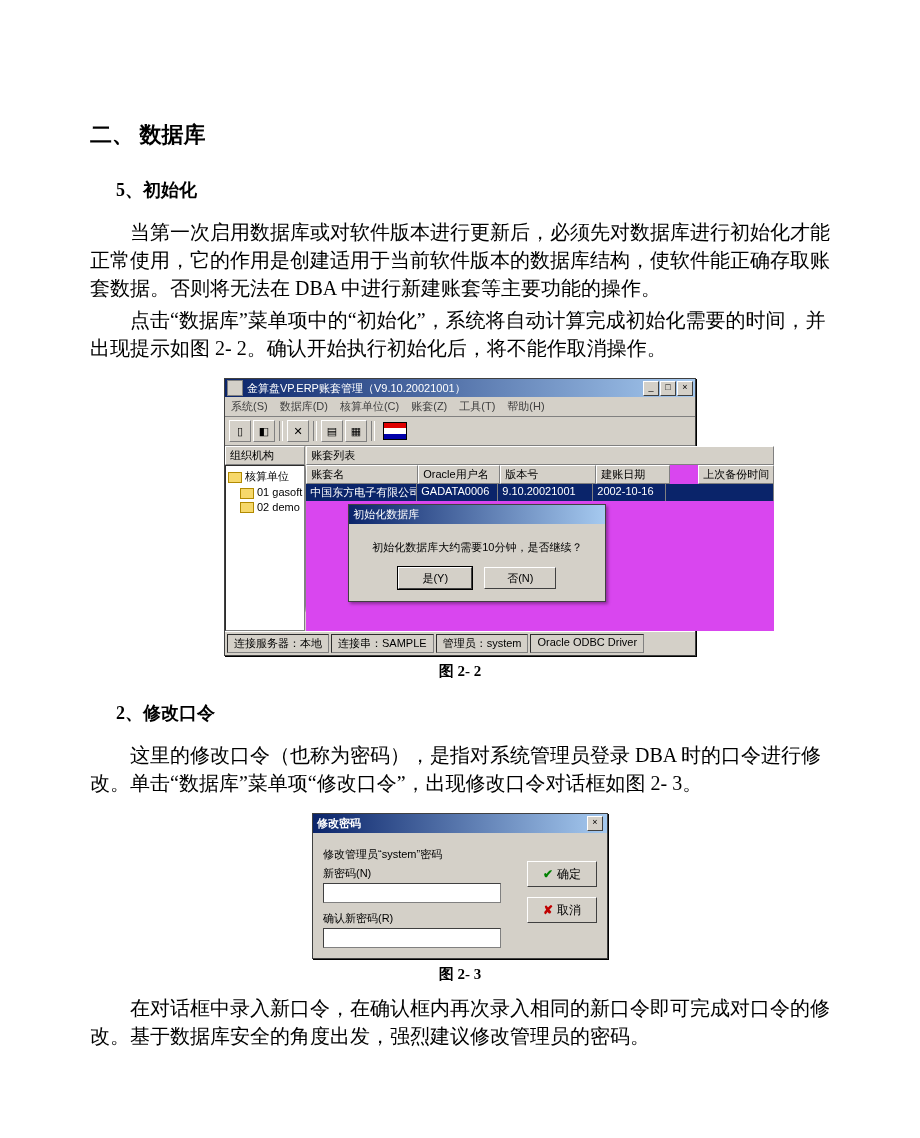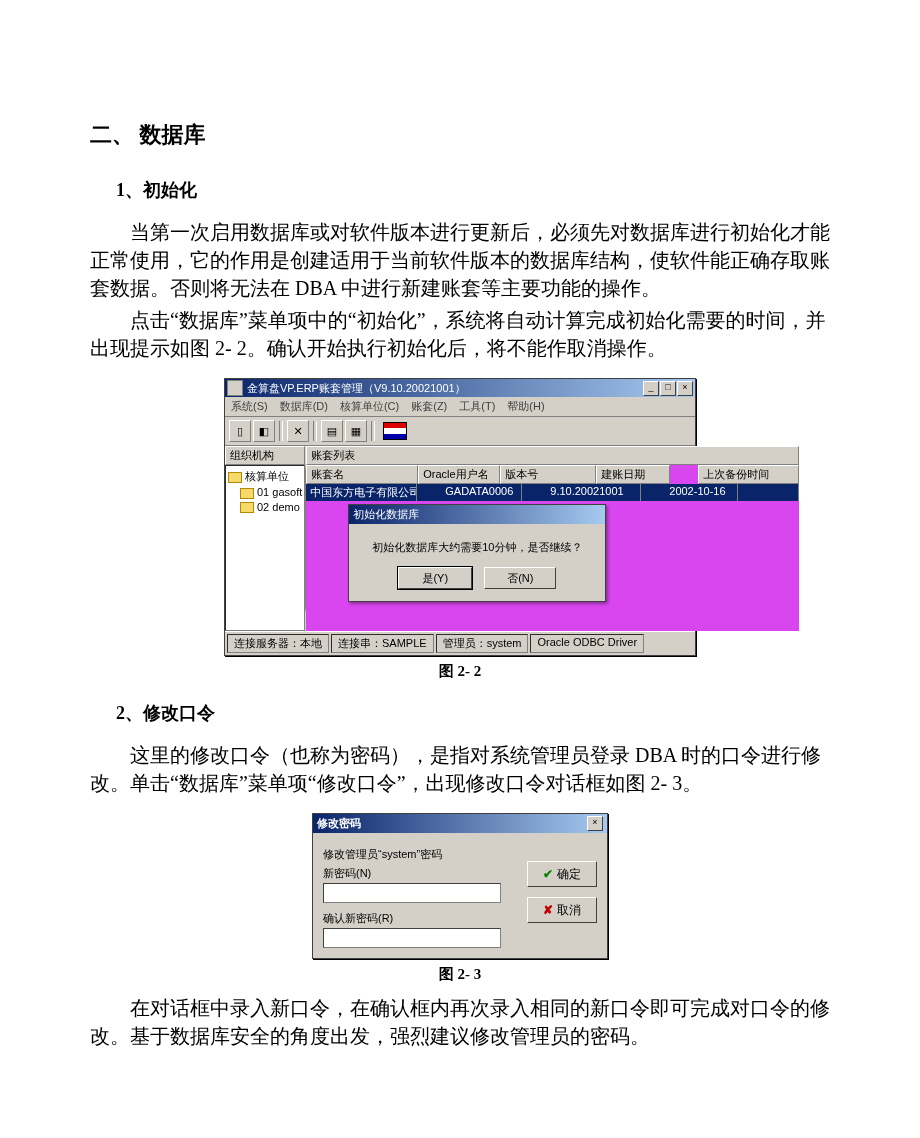--- a/index.html
+++ b/index.html
@@ -162,21 +162,20 @@
     border-bottom-color: #808080;
     padding: 1px 4px;
     overflow: hidden;
     white-space: nowrap;
   }
   .gridrow {
     display: flex;
     font-size: 11px;
     background: #0a246a;
     color: #fff;
-    gap: 24px;
   }
   .gridrow > div {
     padding: 1px 4px;
     overflow: hidden;
     white-space: nowrap;
     border-right: 1px solid #808080;
   }
   .col1 { width: 102px; }
   .col2 { width: 72px; }
   .col3 { width: 86px; }
@@ -278,21 +277,21 @@
   .ok-icon { color: #008000; font-weight: bold; }
   .cancel-icon { color: #c00000; font-weight: bold; }
 </style>
 </head>
 <body>
 
 <div class="page">
 
   <div class="h1">二、 数据库</div>
 
-  <div class="h2">1、初始化</div>
+  <div class="h2">5、初始化</div>
   <p class="para">当第一次启用数据库或对软件版本进行更新后，必须先对数据库进行初始化才能正常使用，它的作用是创建适用于当前软件版本的数据库结构，使软件能正确存取账套数据。否则将无法在 DBA 中进行新建账套等主要功能的操作。</p>
   <p class="para">点击“数据库”菜单项中的“初始化”，系统将自动计算完成初始化需要的时间，并出现提示如图 2- 2。确认开始执行初始化后，将不能作取消操作。</p>
 
   <div class="fig-wrap">
     <div class="app-win">
 
       <div class="titlebar">
         <span class="icon"></span>
         <span class="titlebar-text">金算盘VP.ERP账套管理（V9.10.20021001）</span>
         <div class="winbtns">

